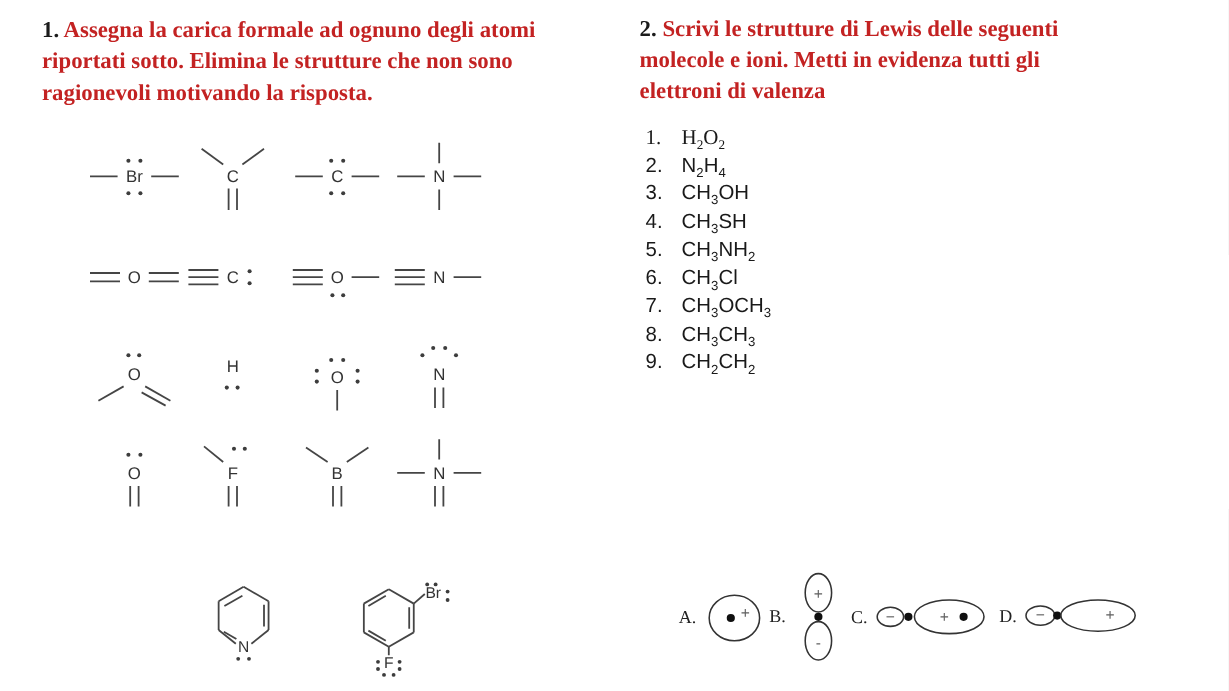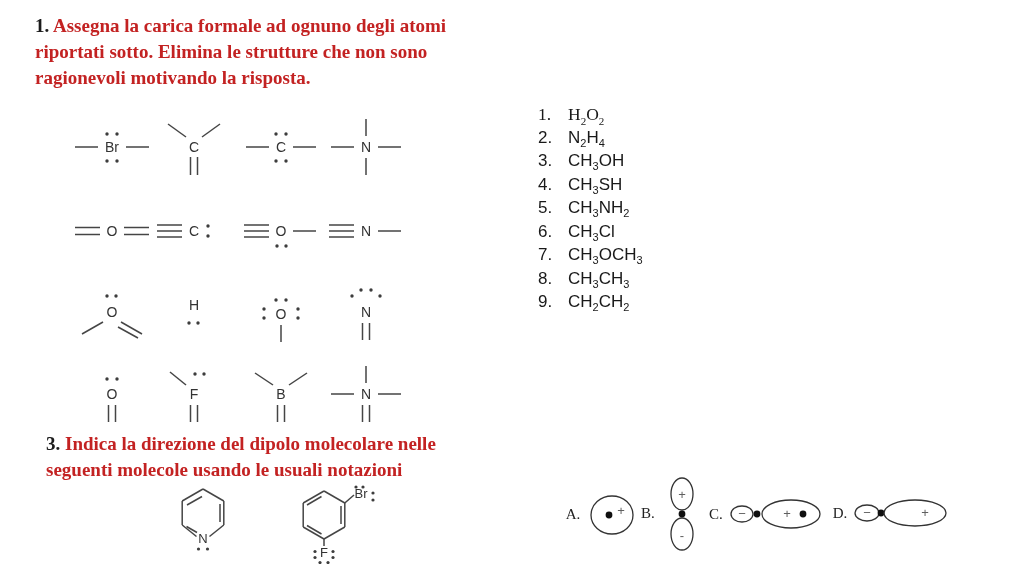--- a/index.html
+++ b/index.html
@@ -47,21 +47,21 @@
   .orbitals circle  { fill:#101010; }
   .orbitals .olabel { font-family:"Liberation Serif",serif; font-size:15px; fill:#222222; }
   .orbitals .osign  { font-family:"Liberation Sans",sans-serif; font-size:13px; fill:#606060; }
 </style>
 </head>
 <body>
 
 <div class="page">
 
   <p class="q q1"><span class="qnum">1.</span> <span>Assegna la carica formale ad ognuno degli atomi riportati sotto. Elimina le strutture che non sono ragionevoli motivando la risposta.</span></p>
-  <p class="q q3"><span class="qnum">3.</span> <span>Indica la direzione del dipolo molecolare nelle seguenti molecole usando le usuali notazioni</span></p>
+  <p class="q q2"><span class="qnum">2.</span> <span>Scrivi le strutture di Lewis delle seguenti molecole e ioni. Metti in evidenza tutti gli elettroni di valenza</span></p>
 
   <svg class="st s11" width="90" height="74" viewBox="0 0 90 74">
     <g>
         <line x1="8" y1="37" x2="31" y2="37"></line>
         <line x1="59" y1="37" x2="82" y2="37"></line>
       </g>
     <g>
         <circle cx="40" cy="24" r="1.7"></circle>
         <circle cx="50" cy="24" r="1.7"></circle>
         <circle cx="40" cy="51" r="1.7"></circle>

